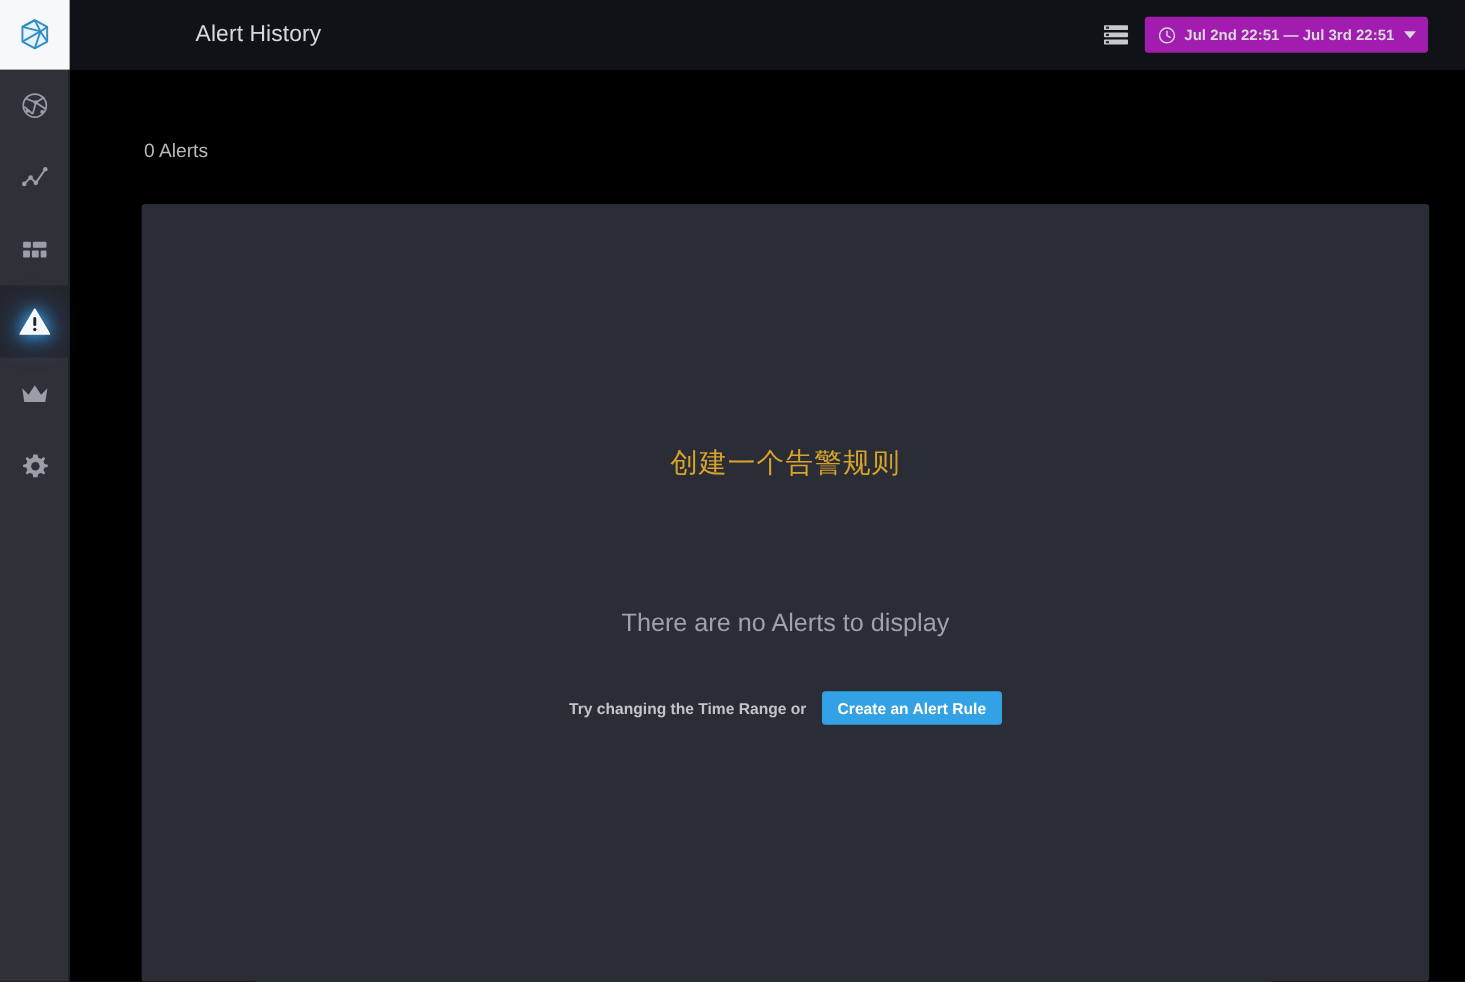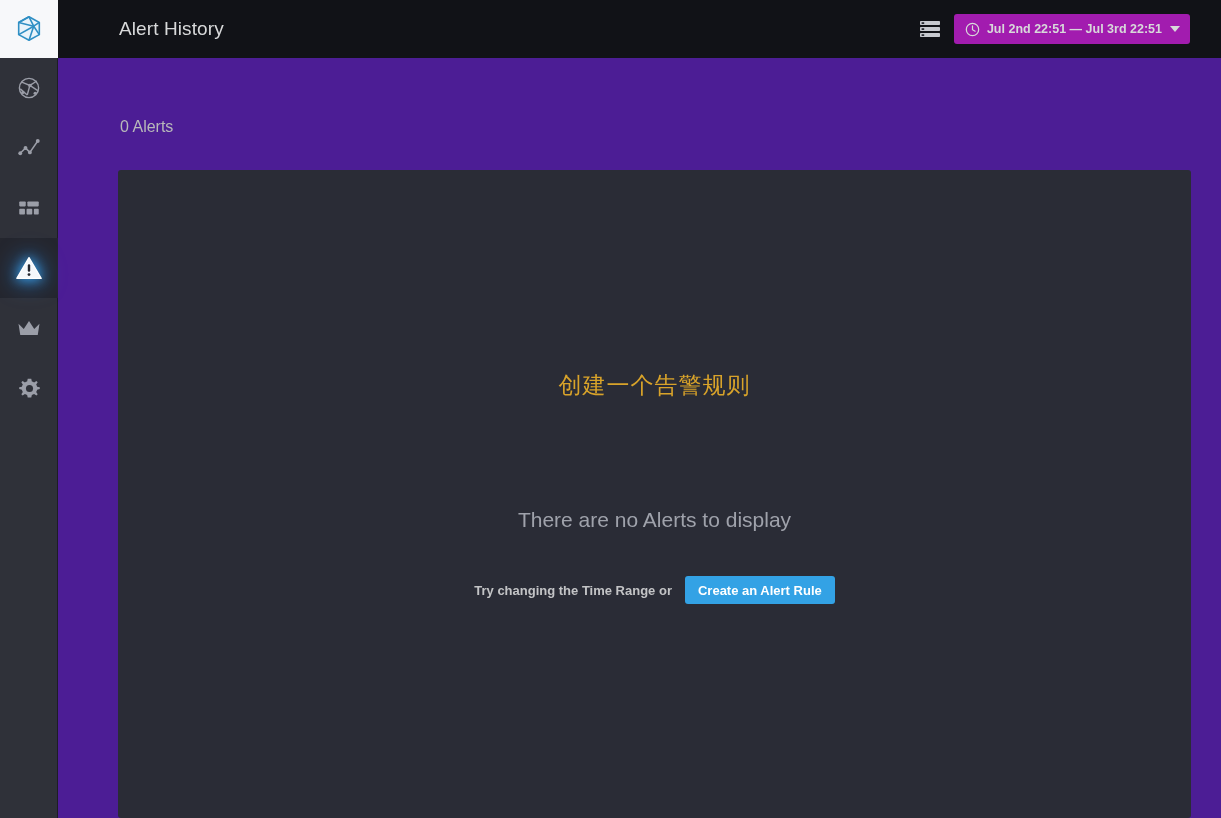--- a/index.html
+++ b/index.html
@@ -64,20 +64,21 @@
   
   #header {
     position: absolute;
     left: 58px; top: 0;
     width: 1163px;
     height: 58px;
     background: #111217;
     display: flex;
     align-items: center;
     z-index: 4;
+    padding-left: 44px;
   }
 
   #page-title {
     margin-left: 61px;
     font-size: 19px;
     font-weight: 400;
     color: #d8d9da;
     letter-spacing: 0.1px;
   }
 
@@ -123,21 +124,21 @@
     border-top: 6px solid #d8d9da;
     margin-left: 1px;
   }
 
   
   #body-area {
     position: absolute;
     left: 58px; top: 58px;
     width: 1163px;
     height: 760px;
-    background: #4c1d95;
+    background: #000000;
   }
 
   #content {
     position: absolute;
     left: 0; top: 0;
     width: 1163px;
     height: 760px;
   }
 
   #alert-count {

